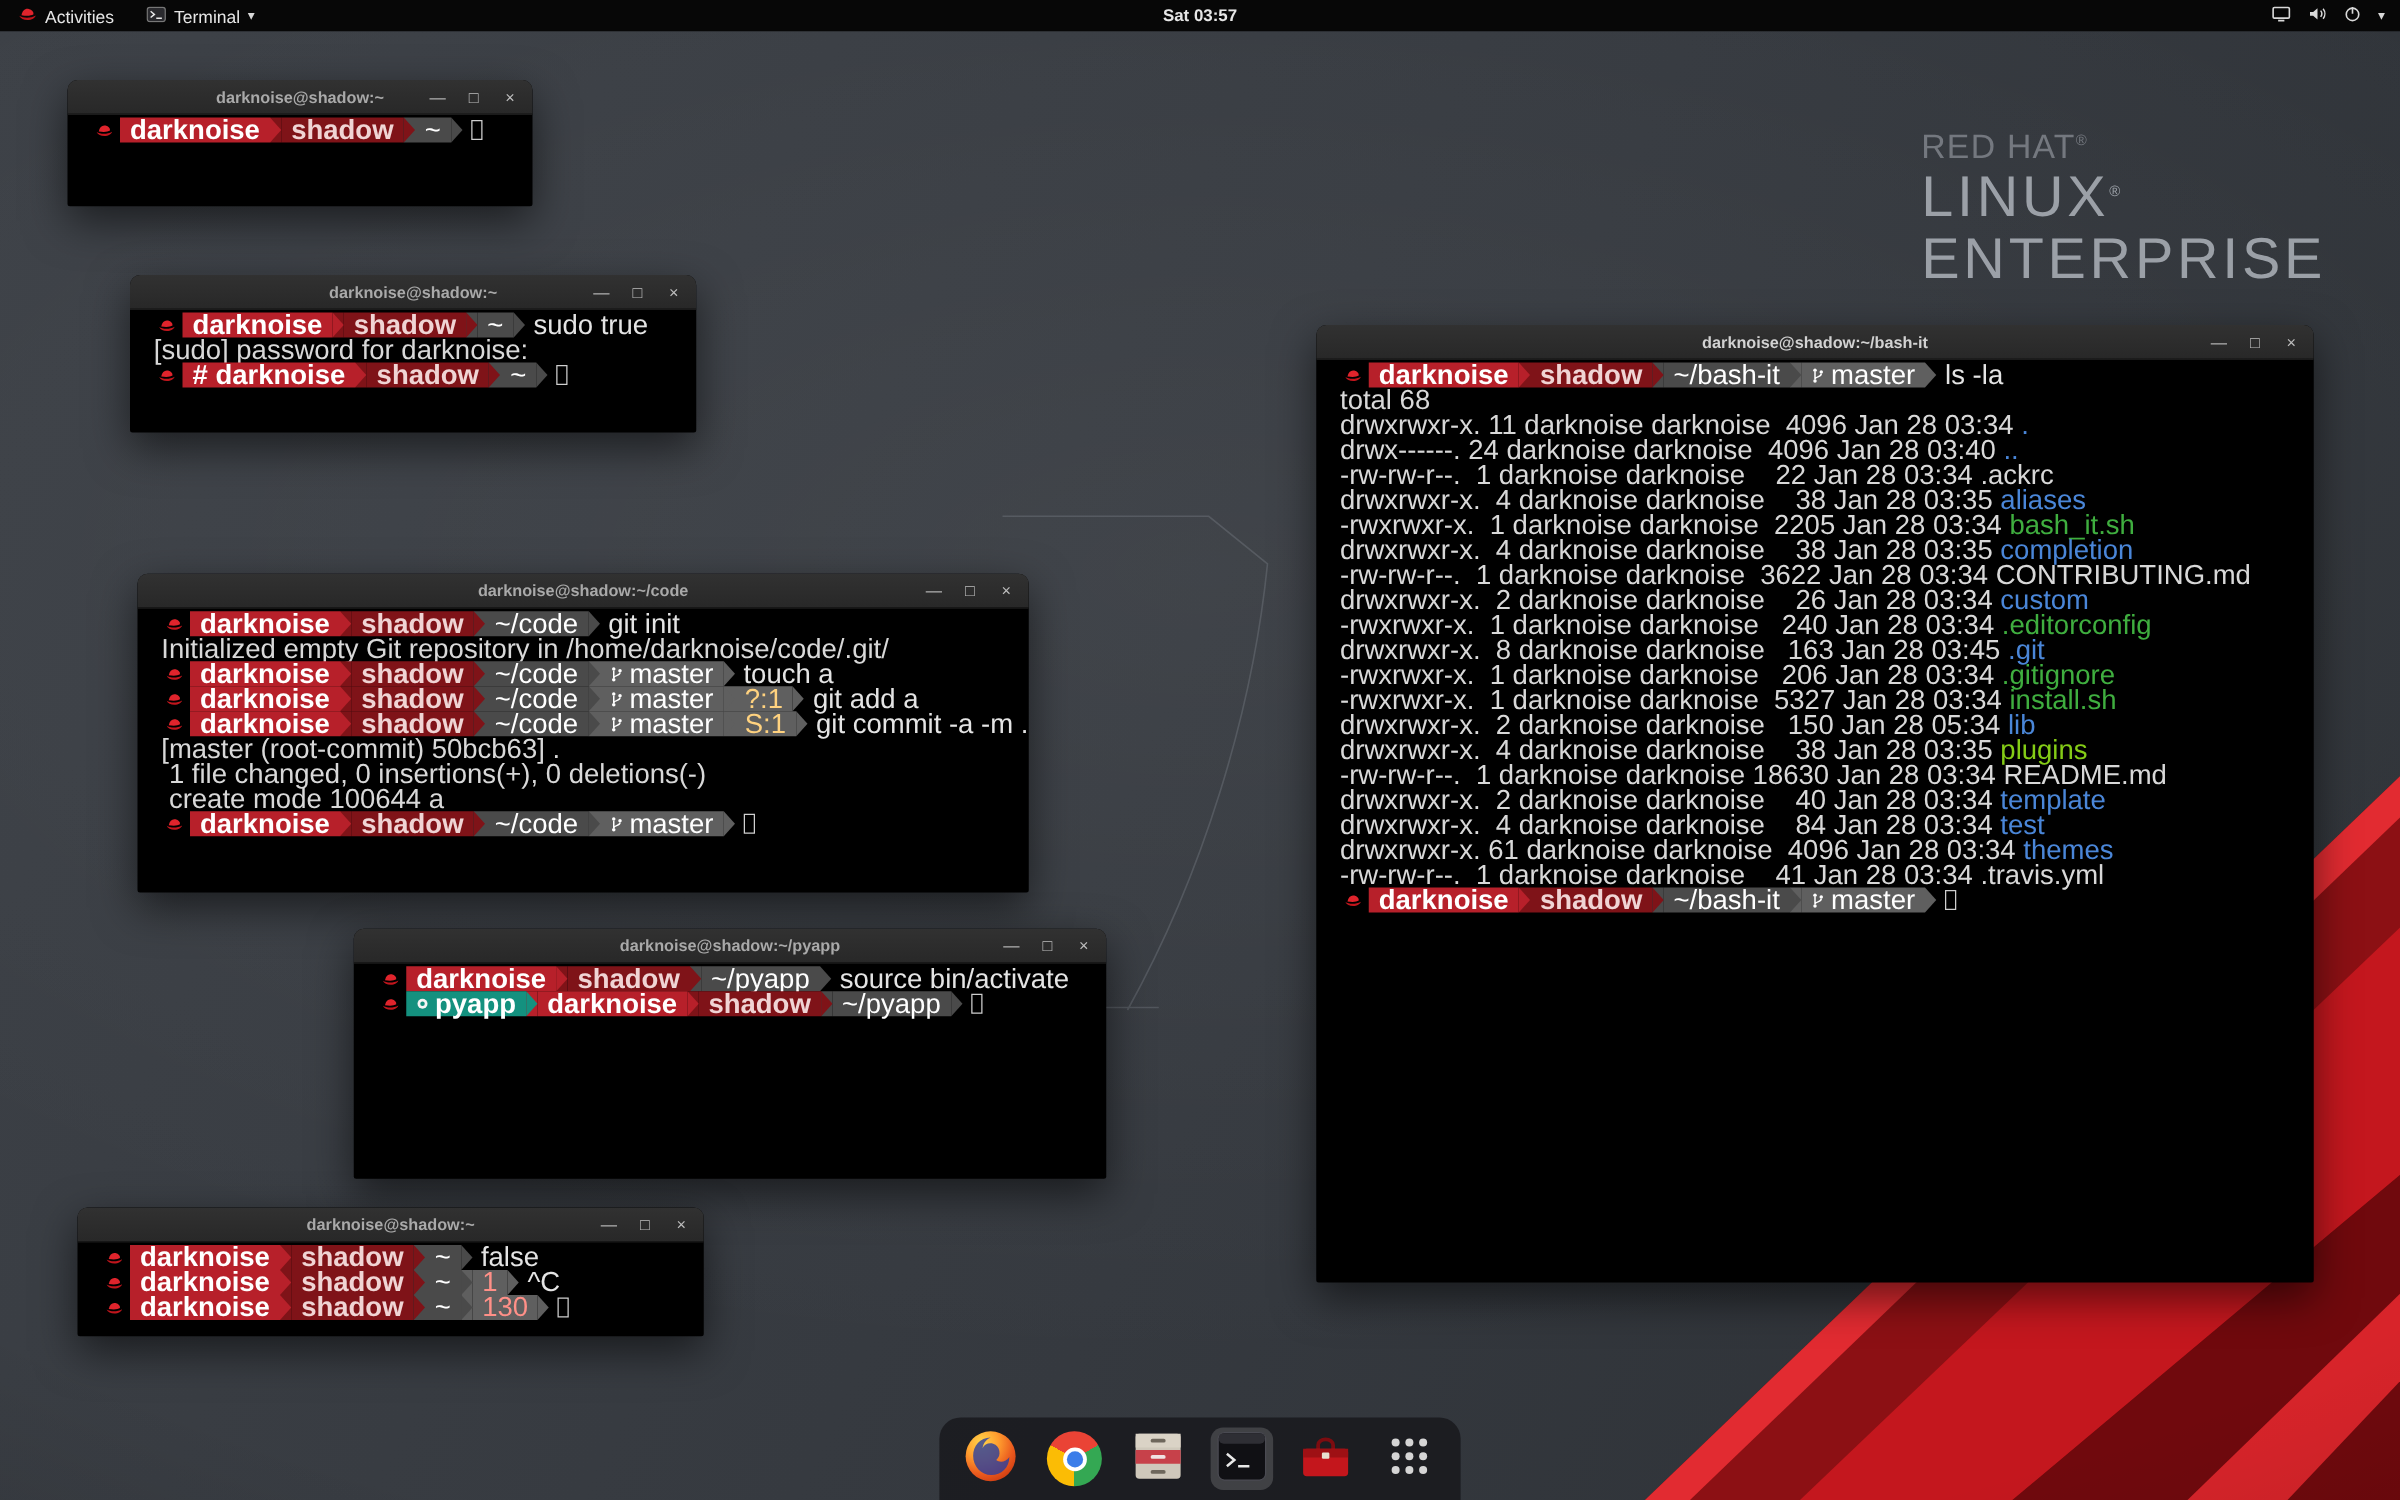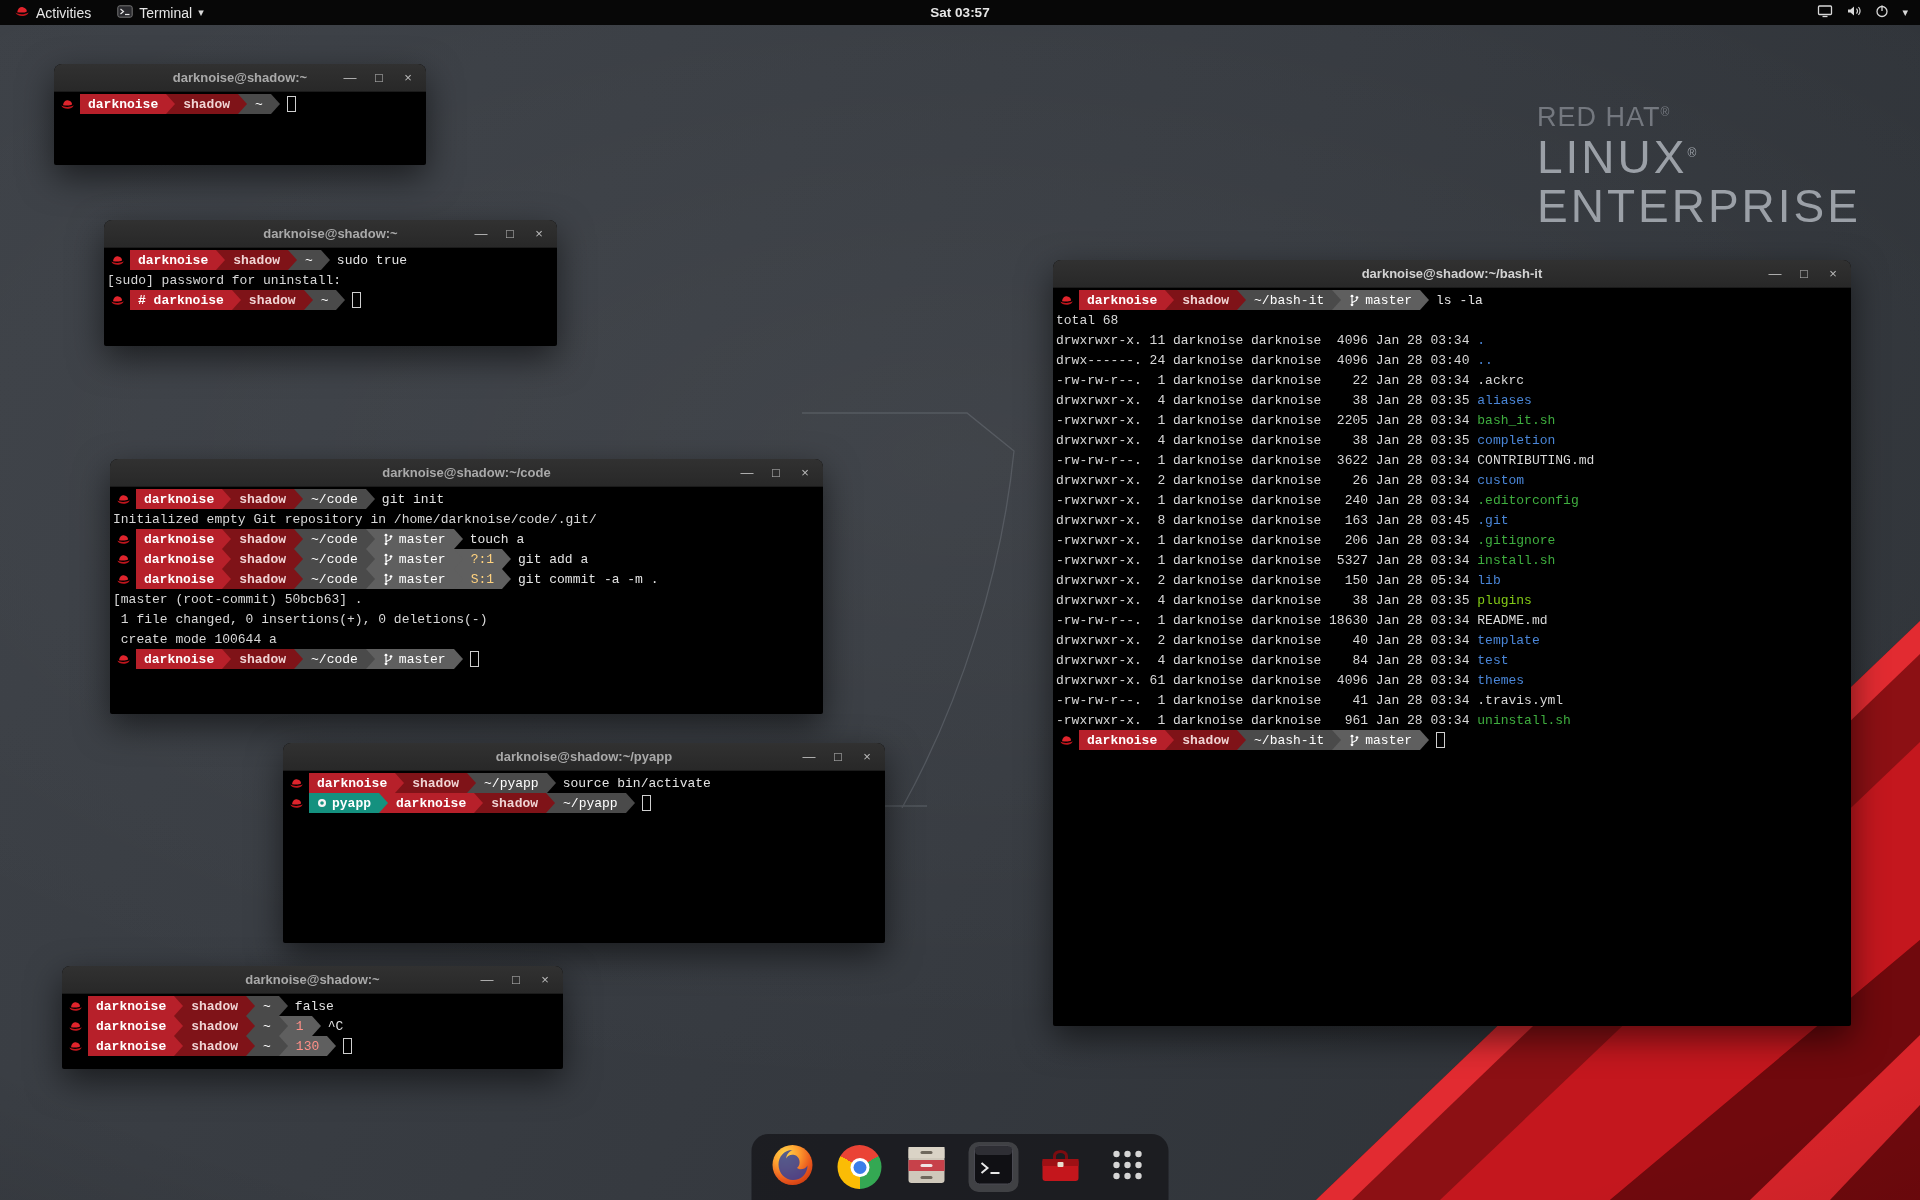--- a/index.html
+++ b/index.html
@@ -35,21 +35,21 @@
   #win3{left:110px;top:459px;width:713px;height:255px;}
   #win4{left:283px;top:743px;width:602px;height:200px;}
   #win5{left:62px;top:966px;width:501px;height:103px;}
   #win6{left:1053px;top:260px;width:798px;height:766px;z-index:12;}
   .titlebar{height:27px;background:linear-gradient(#313131,#282828);border-bottom:1px solid #1b1b1b;
     display:flex;align-items:center;position:relative;}
   .title{position:absolute;left:0;right:0;text-align:center;font-size:13px;font-weight:600;color:#a9a9a9;}
   #win6 .title{color:#d2d2d2;}
   .win-buttons{margin-left:auto;display:flex;gap:15px;padding-right:11px;z-index:2;}
   .win-btn{color:#bdbdbd;font-size:13px;line-height:27px;width:14px;text-align:center;cursor:default;}
-  .term-body{padding:2px 3px;font-family:Liberation Mono, monospace;font-size:13px;color:#d8d8d8;}
+  .term-body{padding:2px 19px;font-family:Liberation Sans, sans-serif;font-size:22px;color:#d8d8d8;}
   .term-line{display:flex;align-items:center;height:20px;white-space:pre;}
   .pl-hat{display:inline-flex;align-items:center;margin:0 5px 0 3px;flex:0 0 auto;}
   .pl-seg{display:inline-flex;align-items:center;height:20px;padding:0 8px;flex:0 0 auto;}
   .pl-user,.pl-host,.pl-venv{font-weight:bold;}
   .pl-arrow{width:0;height:0;border-top:10px solid transparent;border-bottom:10px solid transparent;
     border-left:9px solid #000;flex:0 0 auto;}
   .pl-ic{display:inline-flex;align-items:center;margin-right:5px;}
   .cmd{margin-left:7px;color:#e4e4e4;}
   .out{color:#d8d8d8;}
   .cursor{width:9px;height:16px;border:1px solid #cfcfcf;margin-left:7px;box-sizing:border-box;flex:0 0 auto;}
@@ -157,21 +157,21 @@
             <span class="win-btn">—</span>
             <span class="win-btn">□</span>
             <span class="win-btn">×</span>
           </div>
         </div>
         <div class="term-body">
           <div class="term-line"><span class="pl-hat"><svg width="15" height="13" viewBox="0 0 16 13">
                 <path d="M3.2 7.2 C3.8 3.4 6.2 1.6 9 2.2 C11.6 2.8 13 4.6 12.8 6.4 C11 7.6 7.6 8 3.2 7.2 Z" fill="#e0242c"></path>
                 <path d="M1.4 7.6 C4.4 9.6 10.4 9.8 14.6 7.4 C14.2 8.8 12.8 10.2 10.4 10.8 C6.6 11.7 2.6 10.4 1.4 7.6 Z" fill="#c0151c"></path>
               </svg></span><span class="pl-seg pl-user" style="background: rgb(183, 32, 42); color: rgb(255, 255, 255);">darknoise</span><span class="pl-arrow" style="border-left-color: rgb(183, 32, 42); background: rgb(127, 19, 24);"></span><span class="pl-seg pl-host" style="background: rgb(127, 19, 24); color: rgb(240, 212, 212);">shadow</span><span class="pl-arrow" style="border-left-color: rgb(127, 19, 24); background: rgb(74, 74, 74);"></span><span class="pl-seg pl-path" style="background: rgb(74, 74, 74); color: rgb(255, 255, 255);">~</span><span class="pl-arrow" style="border-left-color: rgb(74, 74, 74); background: transparent;"></span><span class="cmd">sudo true</span></div>
-          <div class="term-line"><span class="out">[sudo] password for uninstall:</span></div>
+          <div class="term-line"><span class="out">[sudo] password for darknoise:</span></div>
           <div class="term-line"><span class="pl-hat"><svg width="15" height="13" viewBox="0 0 16 13">
                 <path d="M3.2 7.2 C3.8 3.4 6.2 1.6 9 2.2 C11.6 2.8 13 4.6 12.8 6.4 C11 7.6 7.6 8 3.2 7.2 Z" fill="#e0242c"></path>
                 <path d="M1.4 7.6 C4.4 9.6 10.4 9.8 14.6 7.4 C14.2 8.8 12.8 10.2 10.4 10.8 C6.6 11.7 2.6 10.4 1.4 7.6 Z" fill="#c0151c"></path>
               </svg></span><span class="pl-seg pl-user" style="background: rgb(183, 32, 42); color: rgb(255, 255, 255);"># darknoise</span><span class="pl-arrow" style="border-left-color: rgb(183, 32, 42); background: rgb(127, 19, 24);"></span><span class="pl-seg pl-host" style="background: rgb(127, 19, 24); color: rgb(240, 212, 212);">shadow</span><span class="pl-arrow" style="border-left-color: rgb(127, 19, 24); background: rgb(74, 74, 74);"></span><span class="pl-seg pl-path" style="background: rgb(74, 74, 74); color: rgb(255, 255, 255);">~</span><span class="pl-arrow" style="border-left-color: rgb(74, 74, 74); background: transparent;"></span><span class="cursor"></span></div>
         </div>
       </div>
       <div class="term-window" id="win3">
         <div class="titlebar">
           <div class="title">darknoise@shadow:~/code</div>
           <div class="win-buttons">
@@ -306,21 +306,20 @@
           <div class="term-line"><span class="out">drwxrwxr-x.  8 darknoise darknoise   163 Jan 28 03:45 </span><span class="ls-name" style="color: rgb(74, 134, 216);">.git</span></div>
           <div class="term-line"><span class="out">-rwxrwxr-x.  1 darknoise darknoise   206 Jan 28 03:34 </span><span class="ls-name" style="color: rgb(63, 174, 63);">.gitignore</span></div>
           <div class="term-line"><span class="out">-rwxrwxr-x.  1 darknoise darknoise  5327 Jan 28 03:34 </span><span class="ls-name" style="color: rgb(63, 174, 63);">install.sh</span></div>
           <div class="term-line"><span class="out">drwxrwxr-x.  2 darknoise darknoise   150 Jan 28 05:34 </span><span class="ls-name" style="color: rgb(74, 134, 216);">lib</span></div>
           <div class="term-line"><span class="out">drwxrwxr-x.  4 darknoise darknoise    38 Jan 28 03:35 </span><span class="ls-name" style="color: #84cc16;">plugins</span></div>
           <div class="term-line"><span class="out">-rw-rw-r--.  1 darknoise darknoise 18630 Jan 28 03:34 </span><span class="ls-name" style="color: rgb(216, 216, 216);">README.md</span></div>
           <div class="term-line"><span class="out">drwxrwxr-x.  2 darknoise darknoise    40 Jan 28 03:34 </span><span class="ls-name" style="color: rgb(74, 134, 216);">template</span></div>
           <div class="term-line"><span class="out">drwxrwxr-x.  4 darknoise darknoise    84 Jan 28 03:34 </span><span class="ls-name" style="color: rgb(74, 134, 216);">test</span></div>
           <div class="term-line"><span class="out">drwxrwxr-x. 61 darknoise darknoise  4096 Jan 28 03:34 </span><span class="ls-name" style="color: rgb(74, 134, 216);">themes</span></div>
           <div class="term-line"><span class="out">-rw-rw-r--.  1 darknoise darknoise    41 Jan 28 03:34 </span><span class="ls-name" style="color: rgb(216, 216, 216);">.travis.yml</span></div>
-          <div class="term-line"><span class="out">-rwxrwxr-x.  1 darknoise darknoise   961 Jan 28 03:34 </span><span class="ls-name" style="color: rgb(63, 174, 63);">uninstall.sh</span></div>
           <div class="term-line"><span class="pl-hat"><svg width="15" height="13" viewBox="0 0 16 13">
                 <path d="M3.2 7.2 C3.8 3.4 6.2 1.6 9 2.2 C11.6 2.8 13 4.6 12.8 6.4 C11 7.6 7.6 8 3.2 7.2 Z" fill="#e0242c"></path>
                 <path d="M1.4 7.6 C4.4 9.6 10.4 9.8 14.6 7.4 C14.2 8.8 12.8 10.2 10.4 10.8 C6.6 11.7 2.6 10.4 1.4 7.6 Z" fill="#c0151c"></path>
               </svg></span><span class="pl-seg pl-user" style="background: rgb(183, 32, 42); color: rgb(255, 255, 255);">darknoise</span><span class="pl-arrow" style="border-left-color: rgb(183, 32, 42); background: rgb(127, 19, 24);"></span><span class="pl-seg pl-host" style="background: rgb(127, 19, 24); color: rgb(240, 212, 212);">shadow</span><span class="pl-arrow" style="border-left-color: rgb(127, 19, 24); background: rgb(74, 74, 74);"></span><span class="pl-seg pl-path" style="background: rgb(74, 74, 74); color: rgb(255, 255, 255);">~/bash-it</span><span class="pl-arrow" style="border-left-color: rgb(74, 74, 74); background: rgb(95, 95, 95);"></span><span class="pl-seg pl-branch" style="background: rgb(95, 95, 95); color: rgb(255, 255, 255);"><span class="pl-ic"><svg width="11" height="13" viewBox="0 0 11 13">
                   <path d="M3 3.5 V9.5 M3 9.5 C3 7 8 8 8 5" fill="none" stroke="currentColor" stroke-width="1.2"></path>
                   <circle cx="3" cy="2.2" r="1.4" fill="currentColor"></circle>
                   <circle cx="3" cy="10.8" r="1.4" fill="currentColor"></circle>
                   <circle cx="8" cy="3.6" r="1.4" fill="currentColor"></circle>
                 </svg></span>master</span><span class="pl-arrow" style="border-left-color: rgb(95, 95, 95); background: transparent;"></span><span class="cursor"></span></div>
         </div>

